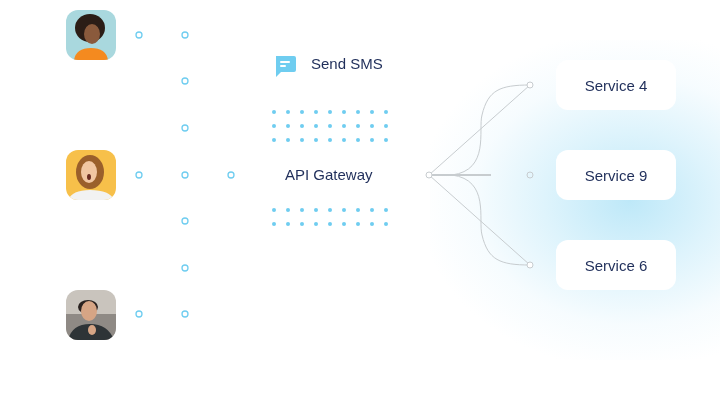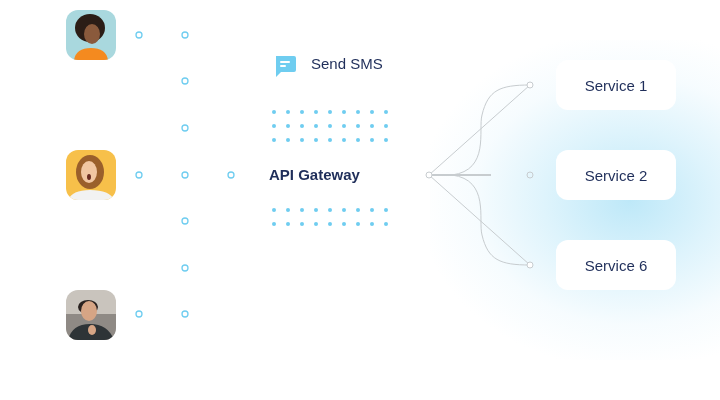--- a/index.html
+++ b/index.html
@@ -146,23 +146,23 @@
     <span style="left: 14px; top: 14px;"></span>
     <span style="left: 28px; top: 14px;"></span>
     <span style="left: 42px; top: 14px;"></span>
     <span style="left: 56px; top: 14px;"></span>
     <span style="left: 70px; top: 14px;"></span>
     <span style="left: 84px; top: 14px;"></span>
     <span style="left: 98px; top: 14px;"></span>
     <span style="left: 112px; top: 14px;"></span>
   </div>
 
-<div class="label" style="left:269px;top:166px;font-weight:bold;">API Gateway</div>
+<div class="label" style="left:285px;top:166px;">API Gateway</div>
 
 <div class="service" style="top:60px;">
-  <span>Service 1</span>
+  <span>Service 4</span>
 </div>
 <div class="service" style="top:150px;">
-  <span>Service 2</span>
+  <span>Service 9</span>
 </div>
 <div class="service" style="top:240px;">
   <span>Service 6</span>
 </div>
 
 </body></html>

